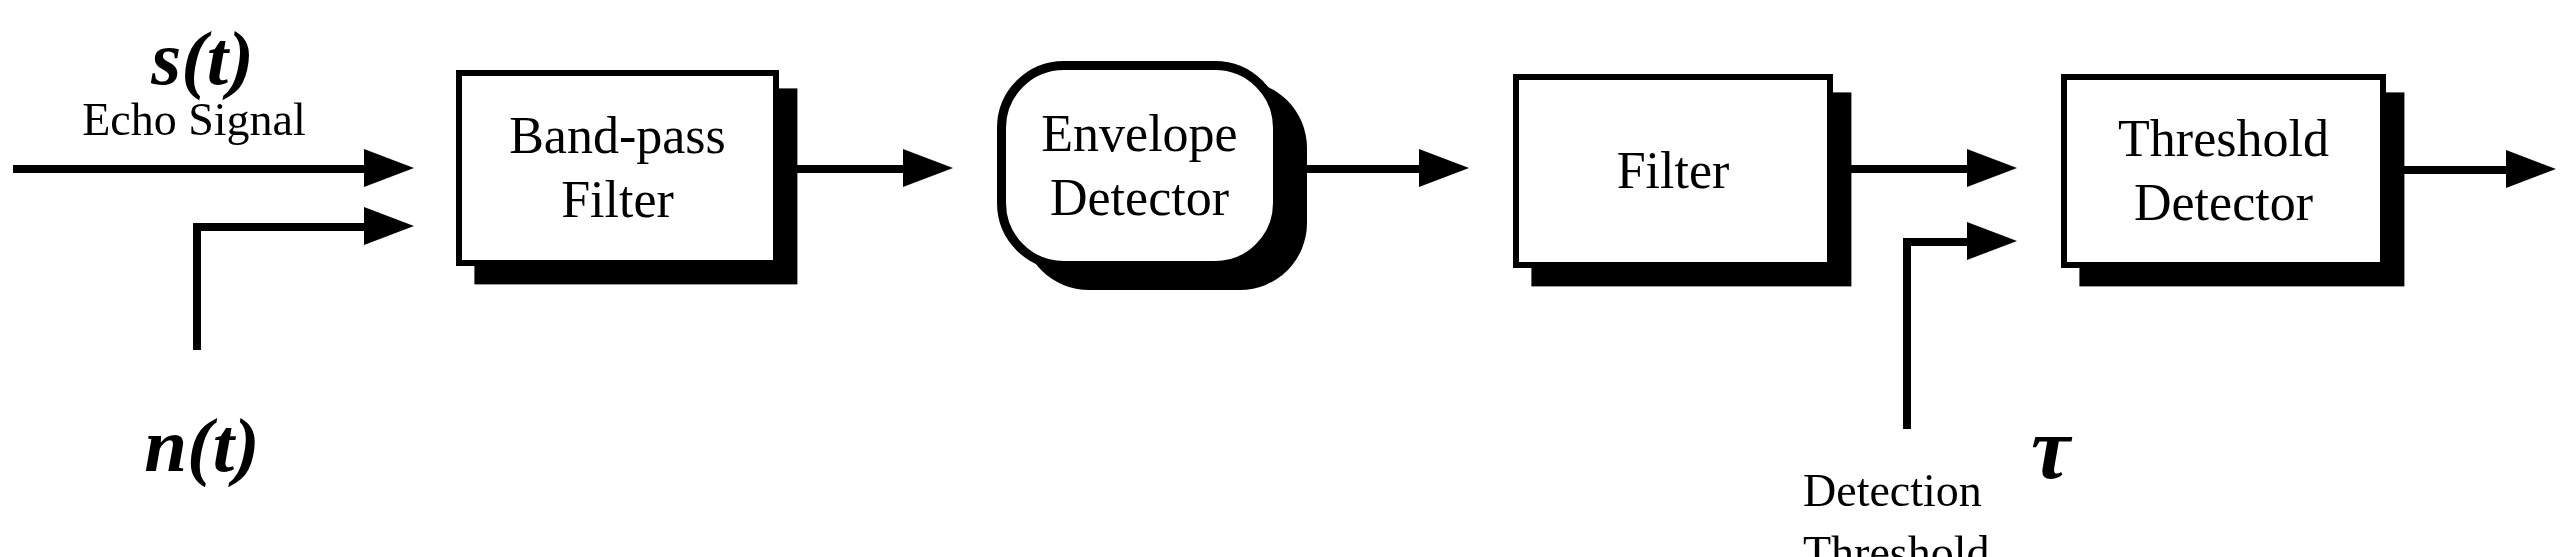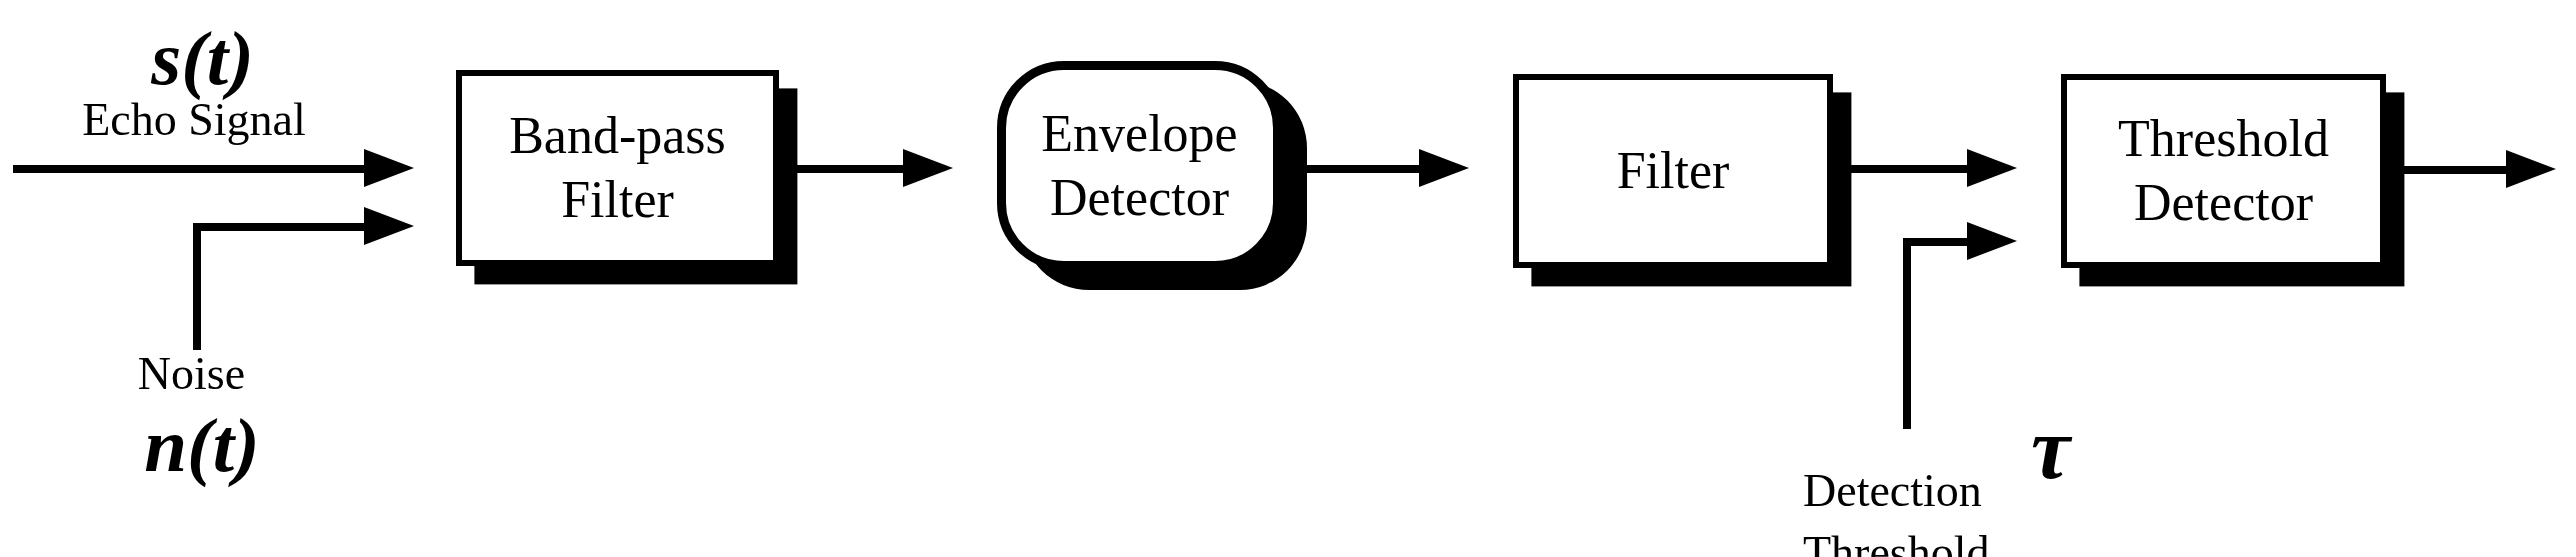--- a/index.html
+++ b/index.html
@@ -89,21 +89,20 @@
 
   <div class="block" style="left:2017px;top:74px;width:325px;height:194px;">
     <span>Threshold</span>
     <span>Detector</span>
   </div>
 
   <div class="math center" style="left:144px;top:20px;width:117px;">s(t)</div>
 
   <div class="label center" style="left:50px;top:94px;width:288px;">Echo Signal</div>
 
-  <div class="label center" style="left:127px;top:348px;width:129px;">Noise</div>
 
   <div class="math center" style="left:140px;top:407px;width:124px;">n(t)</div>
 
 
 
   <div class="label two-line" style="left:1803px;top:424px;">
     <div>Detection</div>
     <div>Threshold</div>
   </div>
 

